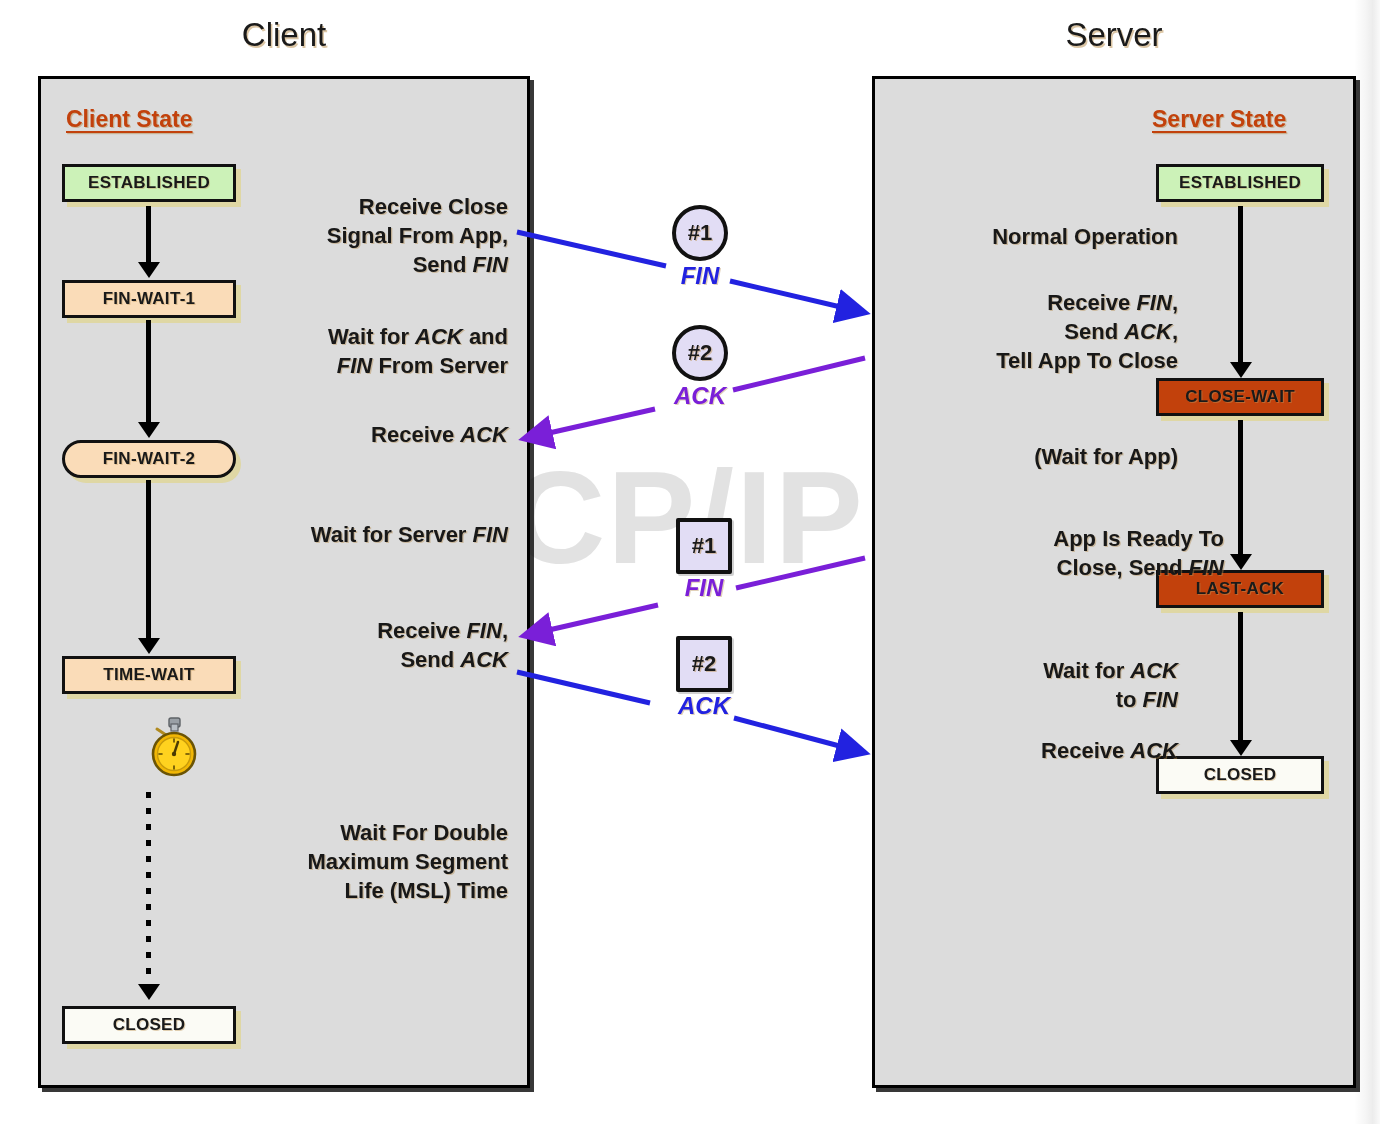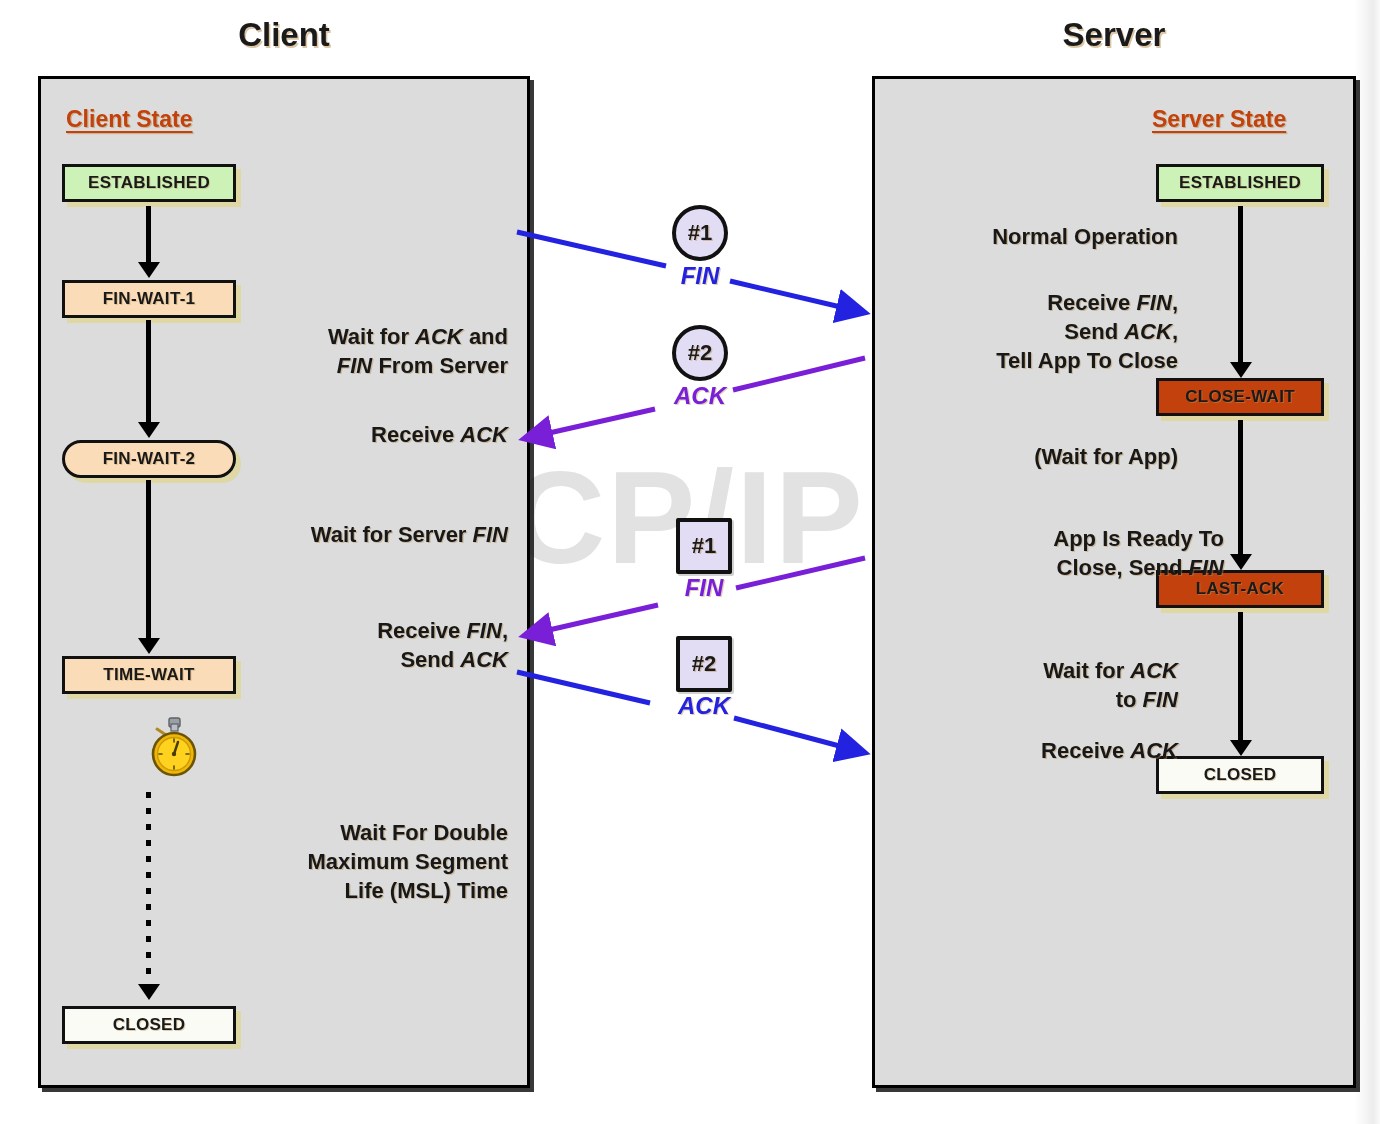--- a/index.html
+++ b/index.html
@@ -40,21 +40,21 @@
     white-space: nowrap;
     line-height: 1;
     user-select: none;
     pointer-events: none;
   }
 
   
   .col-heading {
     position: absolute;
     font-size: 33px;
-    font-weight: bold;
+    font-weight: normal;
     color: #1a1a1a;
     text-shadow: 1.5px 1.5px 0 rgba(190,150,90,0.55);
     text-align: center;
   }
   #heading-client { left: 38px;  top: 16px; width: 492px; }
   #heading-server { left: 872px; top: 16px; width: 484px; }
 
   
   .panel {
     position: absolute;
@@ -297,20 +297,21 @@
       <line x1="27" y1="38" x2="31" y2="26" stroke="#4a3a03" stroke-width="2.4" stroke-linecap="round"></line>
       <circle cx="27" cy="38" r="2.2" fill="#4a3a03"></circle>
     </svg>
   </div>
 
   <div class="v-arrow-dotted" style="left:138px; top:792px; height:212px;">
     <div class="dots" style="height:190px;"></div>
     <div class="head" style="top:192px;"></div>
   </div>
 
+  <div class="note right" id="note-c1">Receive Close<br>Signal From App,<br>Send <em>FIN</em></div>
   <div class="note right" id="note-c2">Wait for <em>ACK</em> and<br><em>FIN</em> From Server</div>
   <div class="note right" id="note-c3">Receive <em>ACK</em></div>
   <div class="note right" id="note-c4">Wait for Server <em>FIN</em></div>
   <div class="note right" id="note-c5">Receive <em>FIN</em>,<br>Send <em>ACK</em></div>
   <div class="note right" id="note-c6">Wait For Double<br>Maximum Segment<br>Life (MSL) Time</div>
 
   <div class="panel" id="panel-server"></div>
 
   <div class="state-col-label" id="label-server-state">Server State</div>
 

